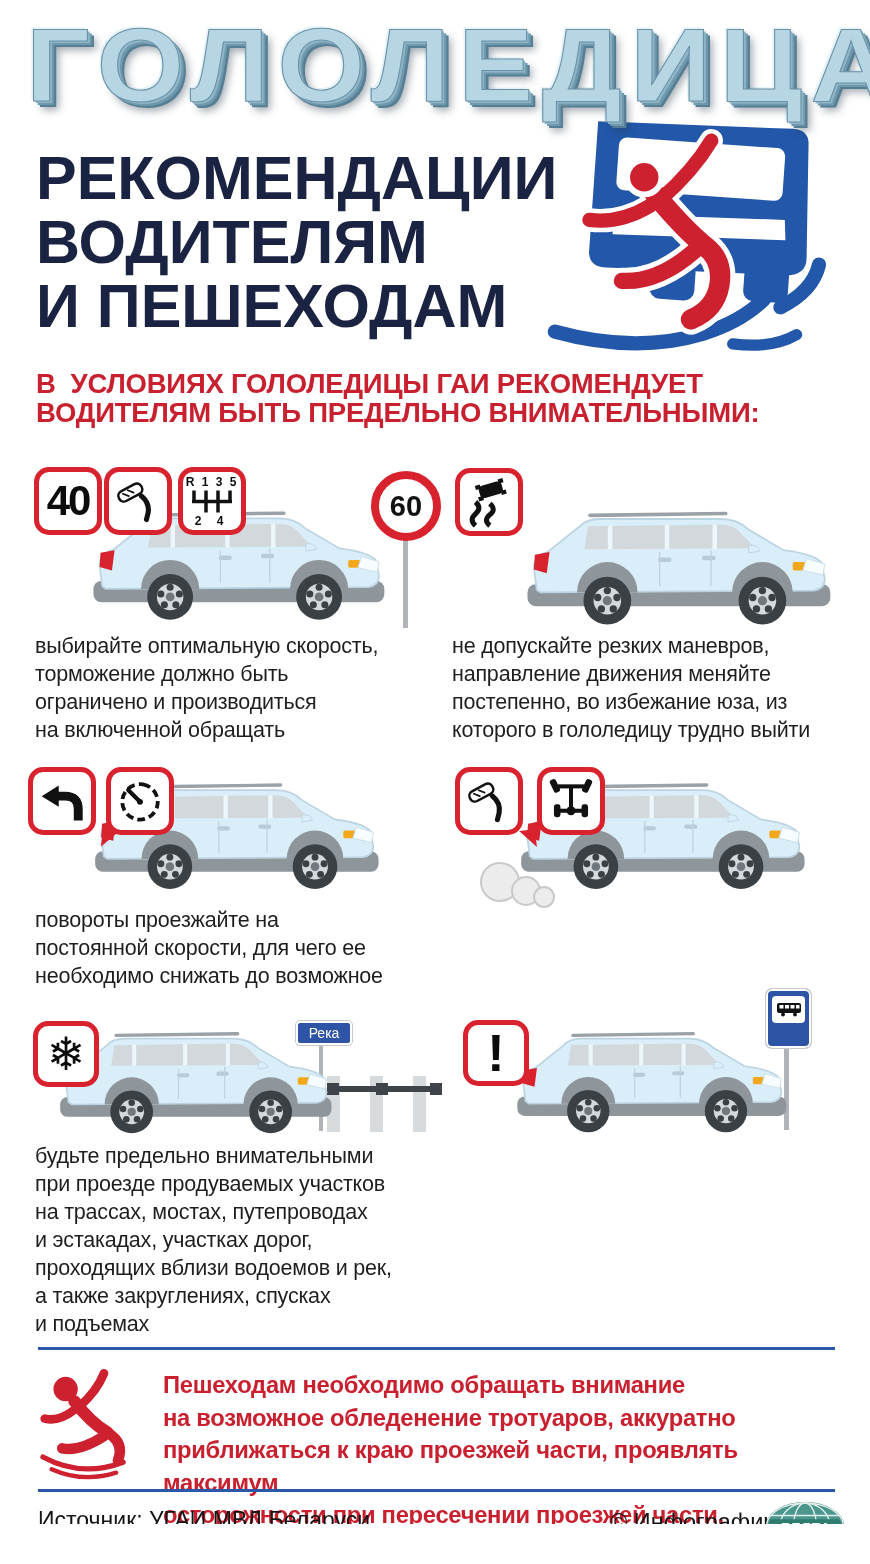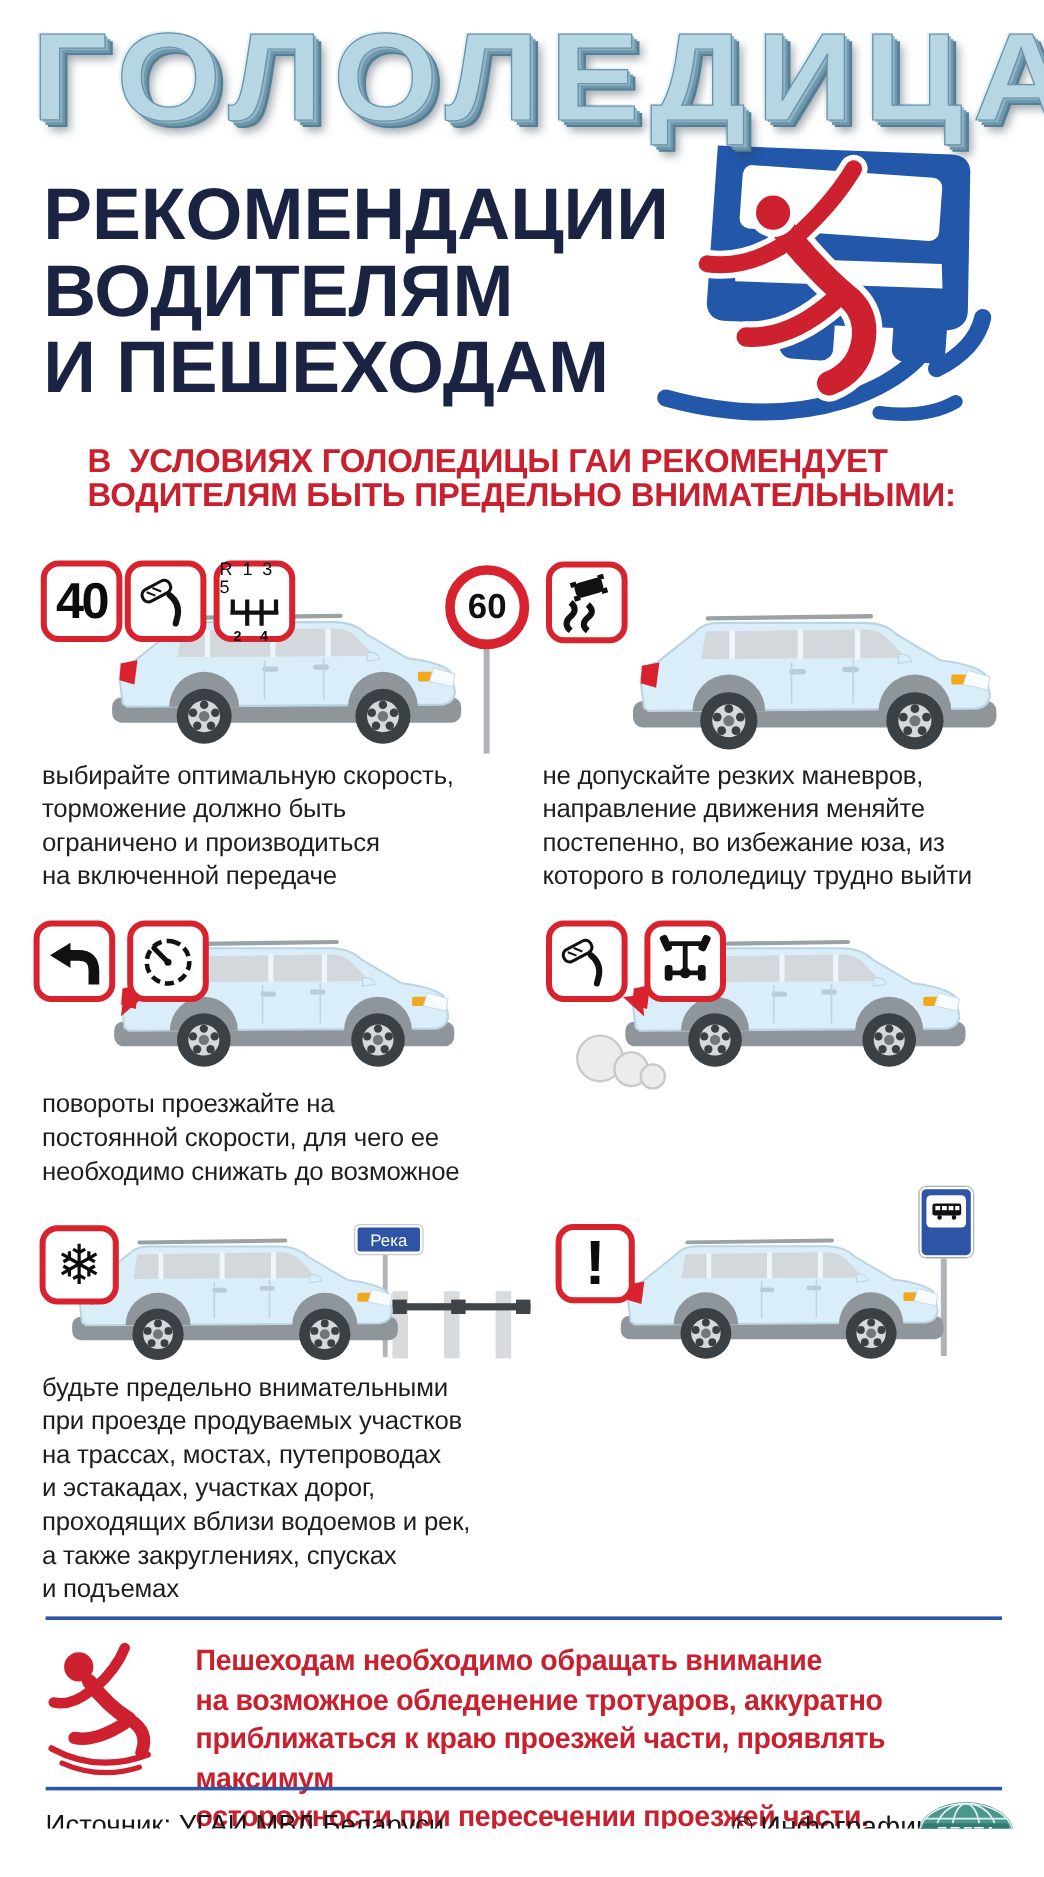--- a/index.html
+++ b/index.html
@@ -12,34 +12,34 @@
          color:#b6d6e4;transform:scaleX(1.08);transform-origin:left top;z-index:3;
          -webkit-text-stroke:1px #6b91a6;
          text-shadow:2px 2px 0 #8fb6c8,4px 4px 0 #6f98ad,6px 6px 0 #567f95,
                      8px 9px 8px rgba(40,60,75,.45),-2px -2px 0 #e6f3f9;}
   .subtitle{left:36px;top:146px;font-size:61px;line-height:64px;font-weight:700;
             color:#1b2342;white-space:pre-line;z-index:2;}
   .hero{left:523px;top:100px;width:338px;height:254px;z-index:1;}
 
   
   .intro{left:36px;top:370px;font-size:27.5px;line-height:28.5px;font-weight:700;
-         color:#c8202e;white-space:pre-line;letter-spacing:-0.2px;margin-left:37px;}
+         color:#c8202e;white-space:pre-line;letter-spacing:-0.2px;}
 
   
   .cap{font-size:21.5px;line-height:28px;color:#1e1e1e;white-space:pre-line;letter-spacing:-0.2px;}
 
   
   .badge{position:absolute;width:68px;height:68px;background:#fff;border:5px solid #d8232e;
          border-radius:15px;box-sizing:border-box;display:flex;align-items:center;
          justify-content:center;color:#0c0c0c;z-index:4;}
   .badge .num{font-size:42px;font-weight:700;letter-spacing:-2px;}
   .badge .bang{font-size:52px;font-weight:900;line-height:1;}
   .badge .snow{font-size:46px;line-height:1;}
   .gbx{display:flex;flex-direction:column;align-items:center;line-height:1;}
-  .gbx .t{font-size:15px;font-weight:400;letter-spacing:2px;}
+  .gbx .t{font-size:12px;font-weight:700;letter-spacing:2px;}
   .gbx .b{font-size:12px;font-weight:700;letter-spacing:6px;}
 
   .sign60{position:absolute;left:371px;top:471px;width:70px;height:70px;border-radius:50%;
           background:#fff;border:8px solid #d8232e;box-sizing:border-box;display:flex;
           align-items:center;justify-content:center;font-size:29px;font-weight:700;color:#111;z-index:4;}
   .pole{position:absolute;background:#b0b4b8;z-index:0;}
 
   .tail{position:absolute;width:0;height:0;border-style:solid;z-index:5;}
 
   
@@ -185,21 +185,21 @@
   <div class="sign60">
     <span>60</span>
   </div>
 
   <svg class="carwrap" style="left:88px;top:507px;" width="300" height="119" viewBox="0 0 340 135">
       <use href="#car"></use>
     </svg>
   <div class="abs cap" style="left:35px;top:632px;width:408px;">выбирайте оптимальную скорость,
 торможение должно быть
 ограничено и производиться
-на включенной передаче</div>
+на включенной обращать</div>
 
   <div class="badge" style="left:455px;top:468px;">
     <svg width="54" height="54" viewBox="0 0 64 64">
       <g transform="rotate(-16 34 17)" fill="#111">
         <rect x="20" y="10" width="28" height="15" rx="5"></rect>
         <rect x="17" y="8" width="6" height="5"></rect>
           <rect x="17" y="22" width="6" height="5"></rect>
         <rect x="45" y="8" width="6" height="5"></rect>
           <rect x="45" y="22" width="6" height="5"></rect>
       </g>

